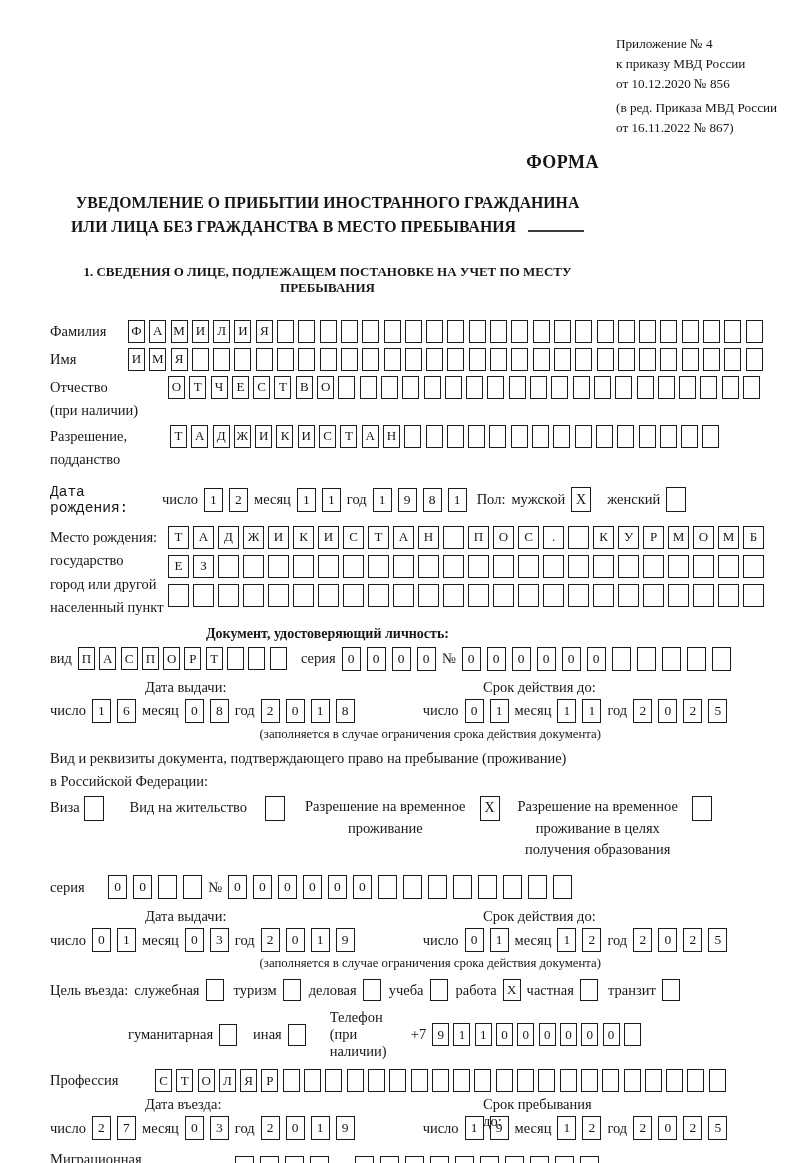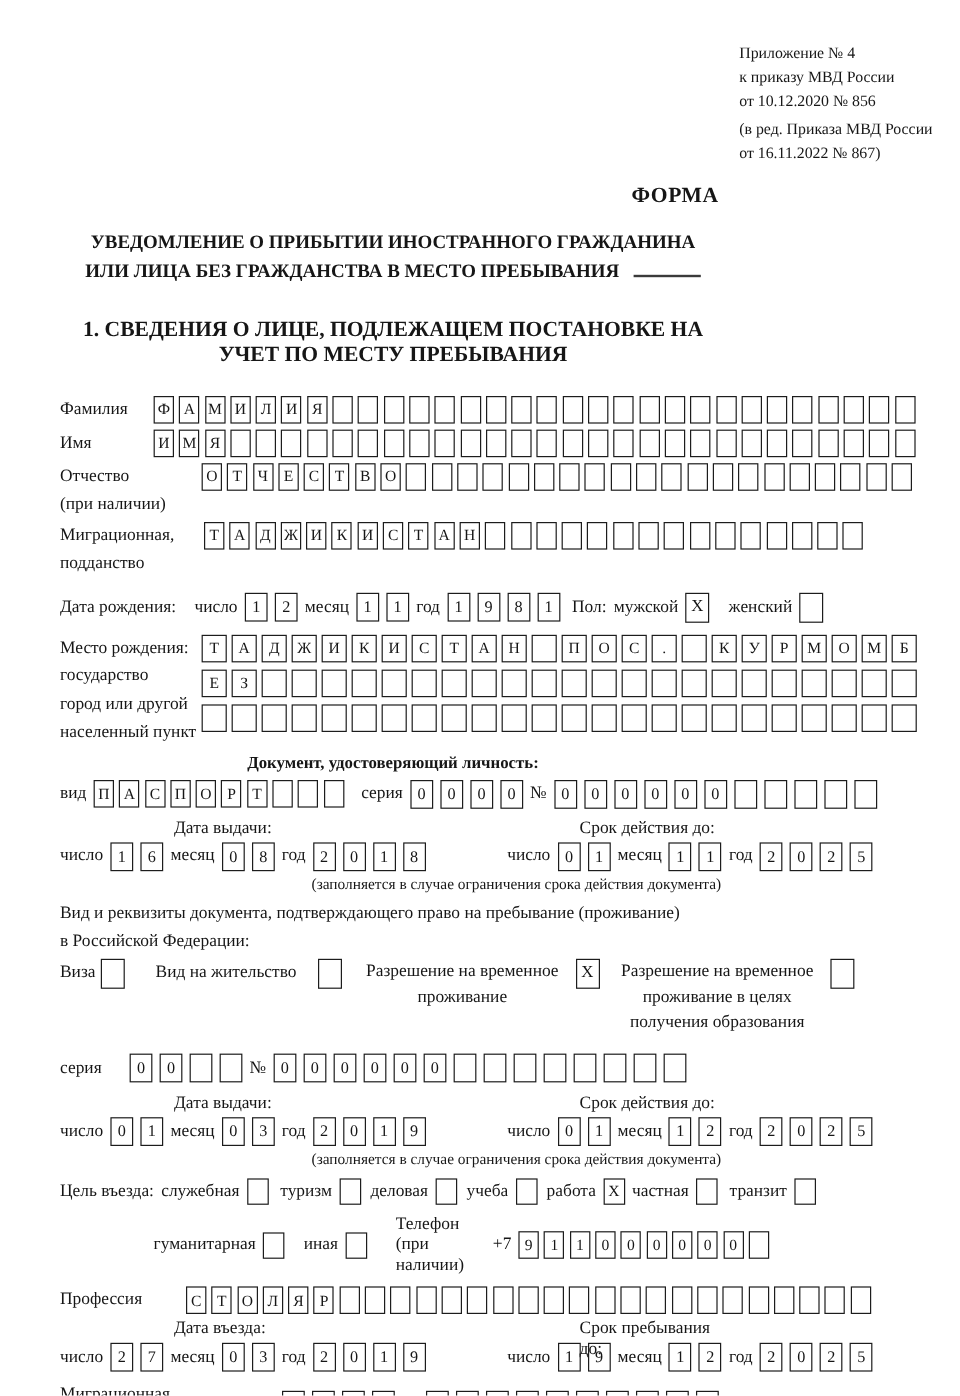--- a/index.html
+++ b/index.html
@@ -12,28 +12,28 @@
   .page { position:relative; width:635px; height:1163px; padding:34px 30px 0 50px; }
 
   .appendix { margin-left:566px; width:205px; font-size:13.2px; line-height:1.5; }
   .appendix .g { margin-top:5px; }
 
   .forma { text-align:right; padding-right:6px; font-weight:700; font-size:18px; margin-top:14px; letter-spacing:.5px; }
 
   .title { text-align:center; font-weight:700; font-size:15.8px; line-height:1.55; margin-top:18px; }
   .blank { display:inline-block; width:56px; border-bottom:2px solid #3a3a3a; height:.95em; margin-left:12px; }
 
-  .sec1 { font-weight:700; font-size:18px; text-align:center; margin-top:24px; }
+  .sec1 { font-weight:700; font-size:13px; text-align:center; margin-top:24px; }
 
   .frow { display:flex; align-items:flex-start; }
   .vcenter { align-items:center; }
   .lbl { flex:none; }
   .lblcol { flex:none; line-height:1.62; }
   .w78 { width:78px; } .w118 { width:118px; } .w120 { width:120px; }
-  .w105 { width:105px; } .w112 { width:112px; } .w125 { width:125px; }
+  .w105 { width:105px; } .w112 { width:112px;font-family:Liberation Mono, monospace; } .w125 { width:125px; }
 
   .cellrow { display:flex; flex:none; }
   .cell {
     flex:none; display:flex; align-items:center; justify-content:center;
     width:17px; height:23px; border:1.8px solid #1c1c1c; margin-right:4.3px;
     font-size:13px; background:#fff;
   }
   .med .cell  { width:19px; height:24px; margin-right:6px; font-size:13.5px; }
   .wide .cell { width:21px; height:23px; margin-right:4px; }
   .cb .cell   { width:20px; height:25px; margin-right:0; font-size:14px; }
@@ -178,21 +178,21 @@
         <span class="cell"></span>
         <span class="cell"></span>
         <span class="cell"></span>
         <span class="cell"></span>
         <span class="cell"></span>
       </span>
   </div>
 
   <div class="frow" style="margin-top:2px">
     <span class="lblcol w120">
-      <div>Миграционная,</div>
+      <div>Разрешение,</div>
       <div>подданство</div>
     </span>
     <span class="cellrow">
         <span class="cell">Т</span>
         <span class="cell">А</span>
         <span class="cell">Д</span>
         <span class="cell">Ж</span>
         <span class="cell">И</span>
         <span class="cell">К</span>
         <span class="cell">И</span>

